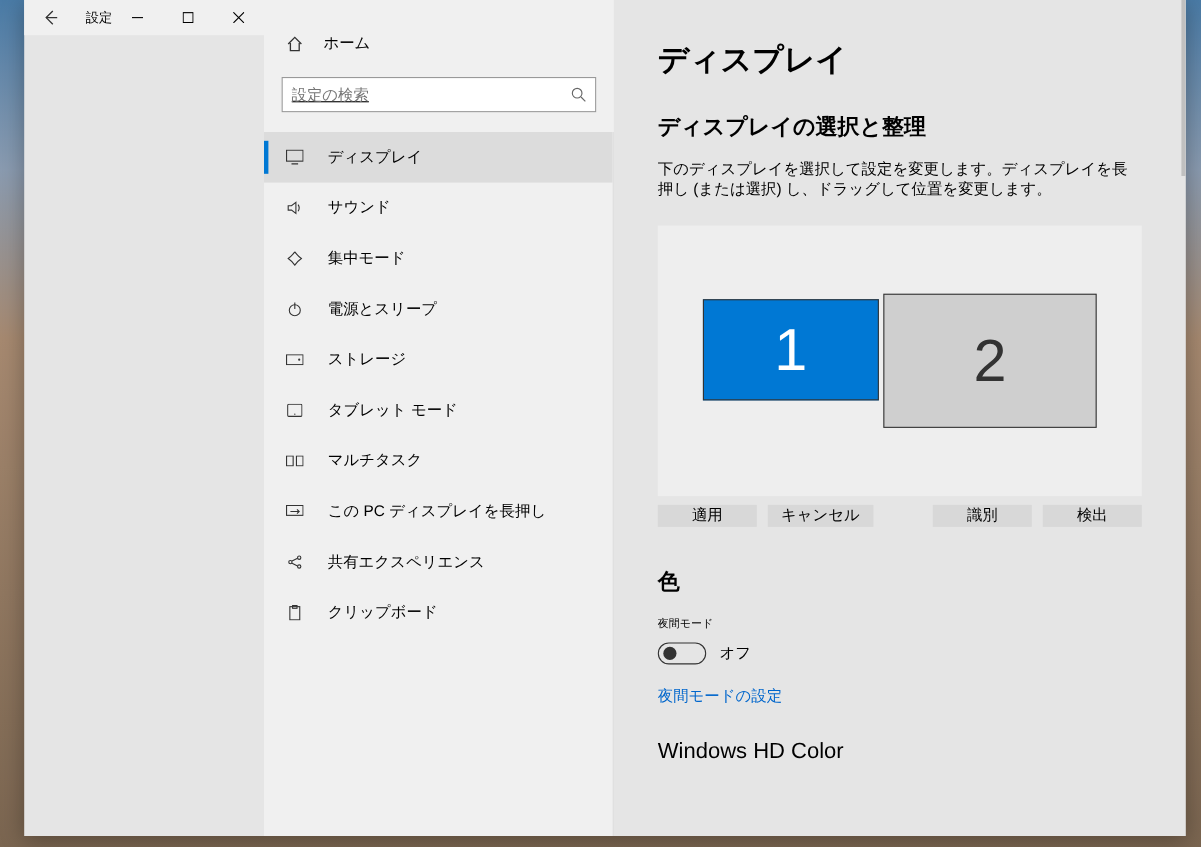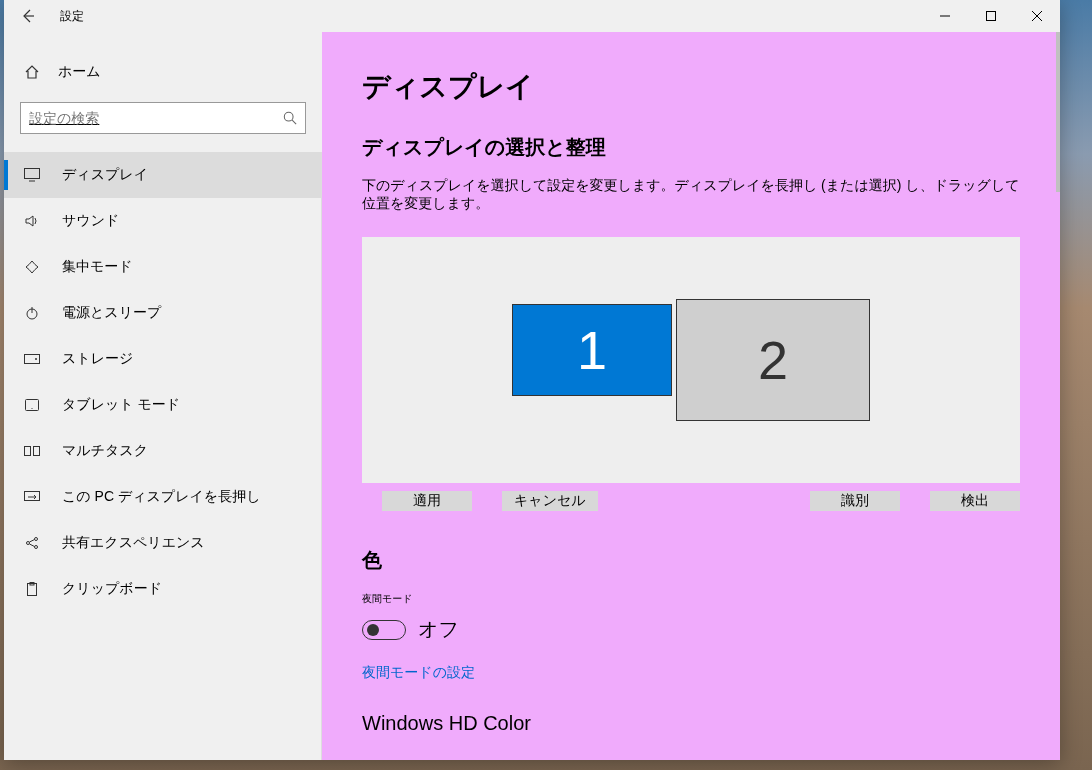--- a/index.html
+++ b/index.html
@@ -1,17 +1,17 @@
 <!DOCTYPE html>
 <html><head>
 <meta charset="utf-8">
 <style>
 * { margin: 0; padding: 0; box-sizing: border-box; font-family: "Yu Gothic UI", "Segoe UI", sans-serif; }
 body { width: 1092px; height: 770px; overflow: hidden; background: linear-gradient(180deg, #4a7ba6 0%, #8a9bb0 20%, #a68970 40%, #7a6550 100%); position: relative; }
-.window { position: absolute; left: 4px; top: 0; width: 1056px; height: 760px; background: #f0abfc; box-shadow: 0 4px 20px rgba(0,0,0,0.3); display: flex; flex-direction: column; }
+.window { position: absolute; left: 22px; top: 0; width: 1056px; height: 760px; background: #e5e5e5; box-shadow: 0 4px 20px rgba(0,0,0,0.3); display: flex; }
 .titlebar { height: 32px; display: flex; align-items: center; background: #f0f0f0; }
 .back-btn { width: 48px; height: 32px; display: flex; align-items: center; justify-content: center; cursor: pointer; }
 .title-text { font-size: 12px; margin-left: 8px; color: #000; }
 .titlebar-spacer { flex: 1; }
 .win-btn { width: 46px; height: 32px; display: flex; align-items: center; justify-content: center; cursor: pointer; }
 .body-area { flex: 1; display: flex; overflow: hidden; }
 .sidebar { width: 318px; background: #f0f0f0; display: flex; flex-direction: column; padding-top: 20px; }
 .home-row { display: flex; align-items: center; height: 40px; padding-left: 18px; cursor: pointer; }
 .home-icon { width: 20px; margin-right: 16px; display: flex; justify-content: center; }
 .home-label { font-size: 14px; text-align: right; }
@@ -29,27 +29,27 @@
 .scroll-ind { position: absolute; right: 0; top: 0; width: 4px; height: 160px; background: #c0c0c0; }
 .page-title { font-size: 28px; font-weight: 600; margin-bottom: 28px; }
 .section-title { font-size: 20px; font-weight: 600; margin-bottom: 16px; }
 .section-desc { font-size: 14px; margin-bottom: 24px; color: #000; }
 .display-arrange { background: #eeeeee; height: 246px; display: flex; align-items: center; justify-content: center; position: relative; }
 .monitor { border: 1px solid #333; display: flex; align-items: center; justify-content: center; font-size: 54px; font-weight: 300; }
 .monitor.m1 { width: 160px; height: 92px; background: #0078d4; color: #fff; margin-right: 4px; margin-top: -20px; }
 .monitor.m2 { width: 194px; height: 122px; background: #cfcfcf; color: #333; }
 .btn-row { display: flex; gap: 10px; margin-top: 8px; margin-bottom: 36px; }
 .btn-row .spacer { flex: 1; }
-.btn { background: #d8d8d8; border: none; height: 20px; min-width: 90px; font-size: 14px; cursor: pointer; padding: 0 12px; margin-left: 20px; }
+.btn { background: #d8d8d8; border: none; height: 20px; min-width: 90px; font-size: 14px; cursor: pointer; padding: 0 12px; }
 .subsection-title { font-size: 20px; font-weight: 600; margin-bottom: 18px; }
 .toggle-label { font-size: 10px; margin-bottom: 10px; }
 .toggle-row { display: flex; align-items: center; gap: 12px; margin-bottom: 20px; }
 .toggle { width: 44px; height: 20px; border: 1px solid #333; border-radius: 10px; position: relative; cursor: pointer; }
 .toggle-thumb { width: 12px; height: 12px; background: #333; border-radius: 50%; position: absolute; top: 3px; left: 4px; }
-.toggle-state { font-size: 20px; }
+.toggle-state { font-size: 14px; }
 .link { color: #0066cc; font-size: 14px; cursor: pointer; margin-bottom: 30px; display: inline-block; }
 .hd-title { font-size: 20px; font-weight: 400; margin-bottom: 18px; }
 svg { display: block; }
 </style>
 </head>
 <body>
 
 <div class="window">
 
   <div class="titlebar">

